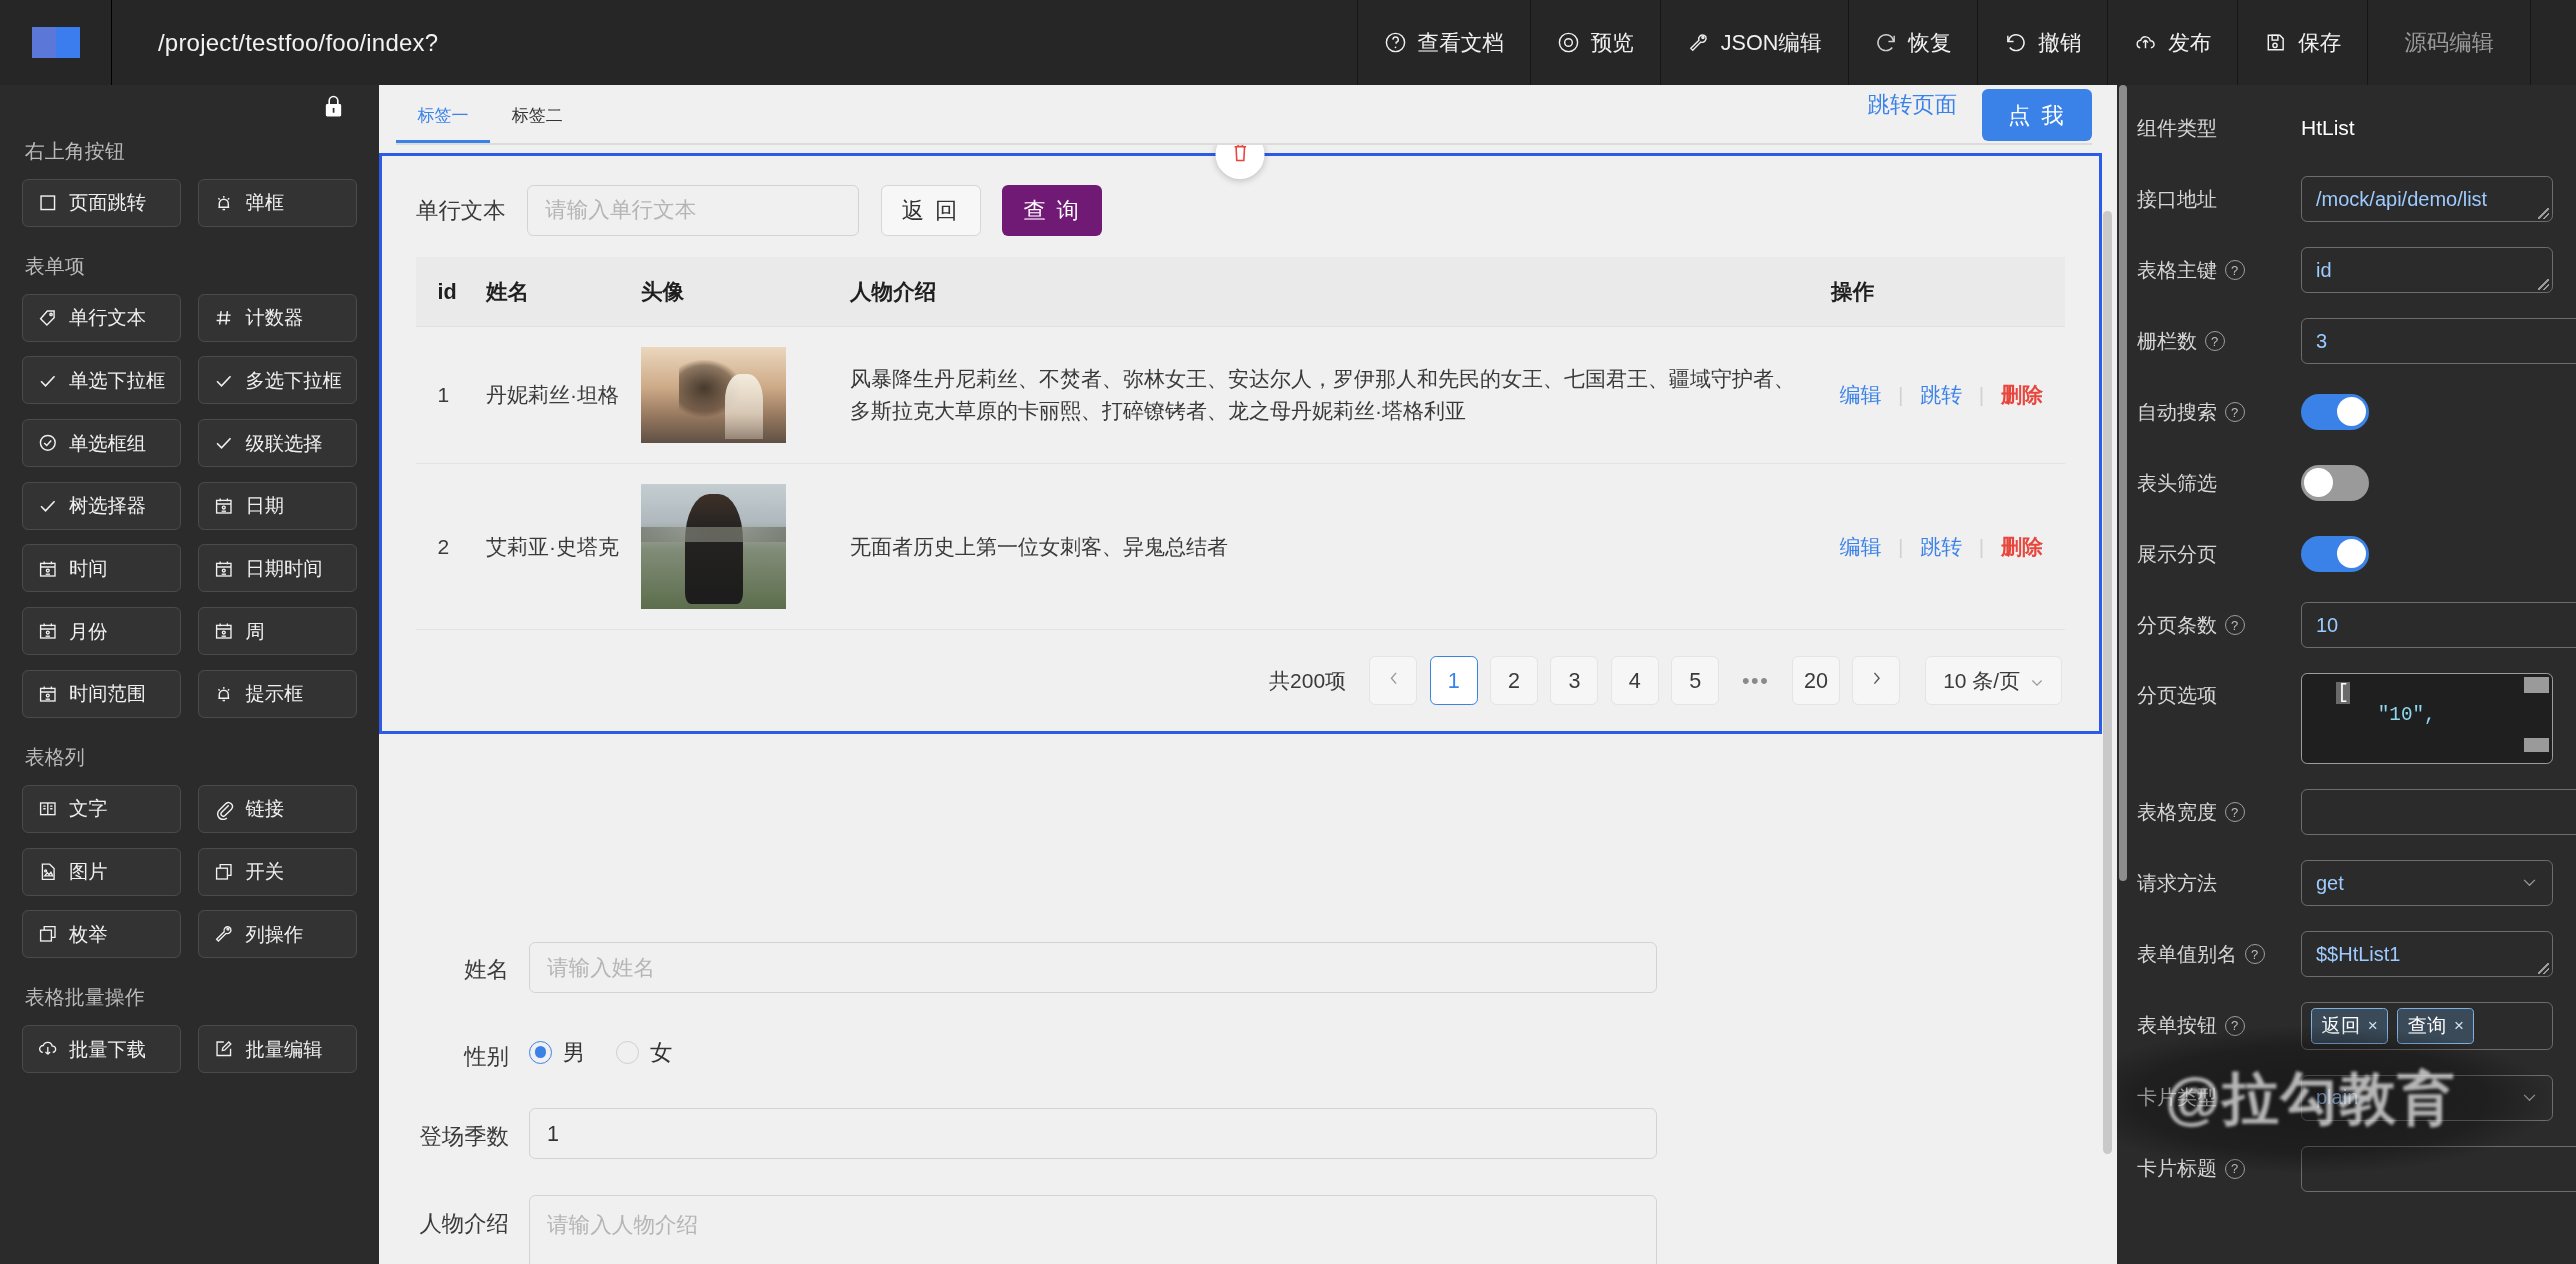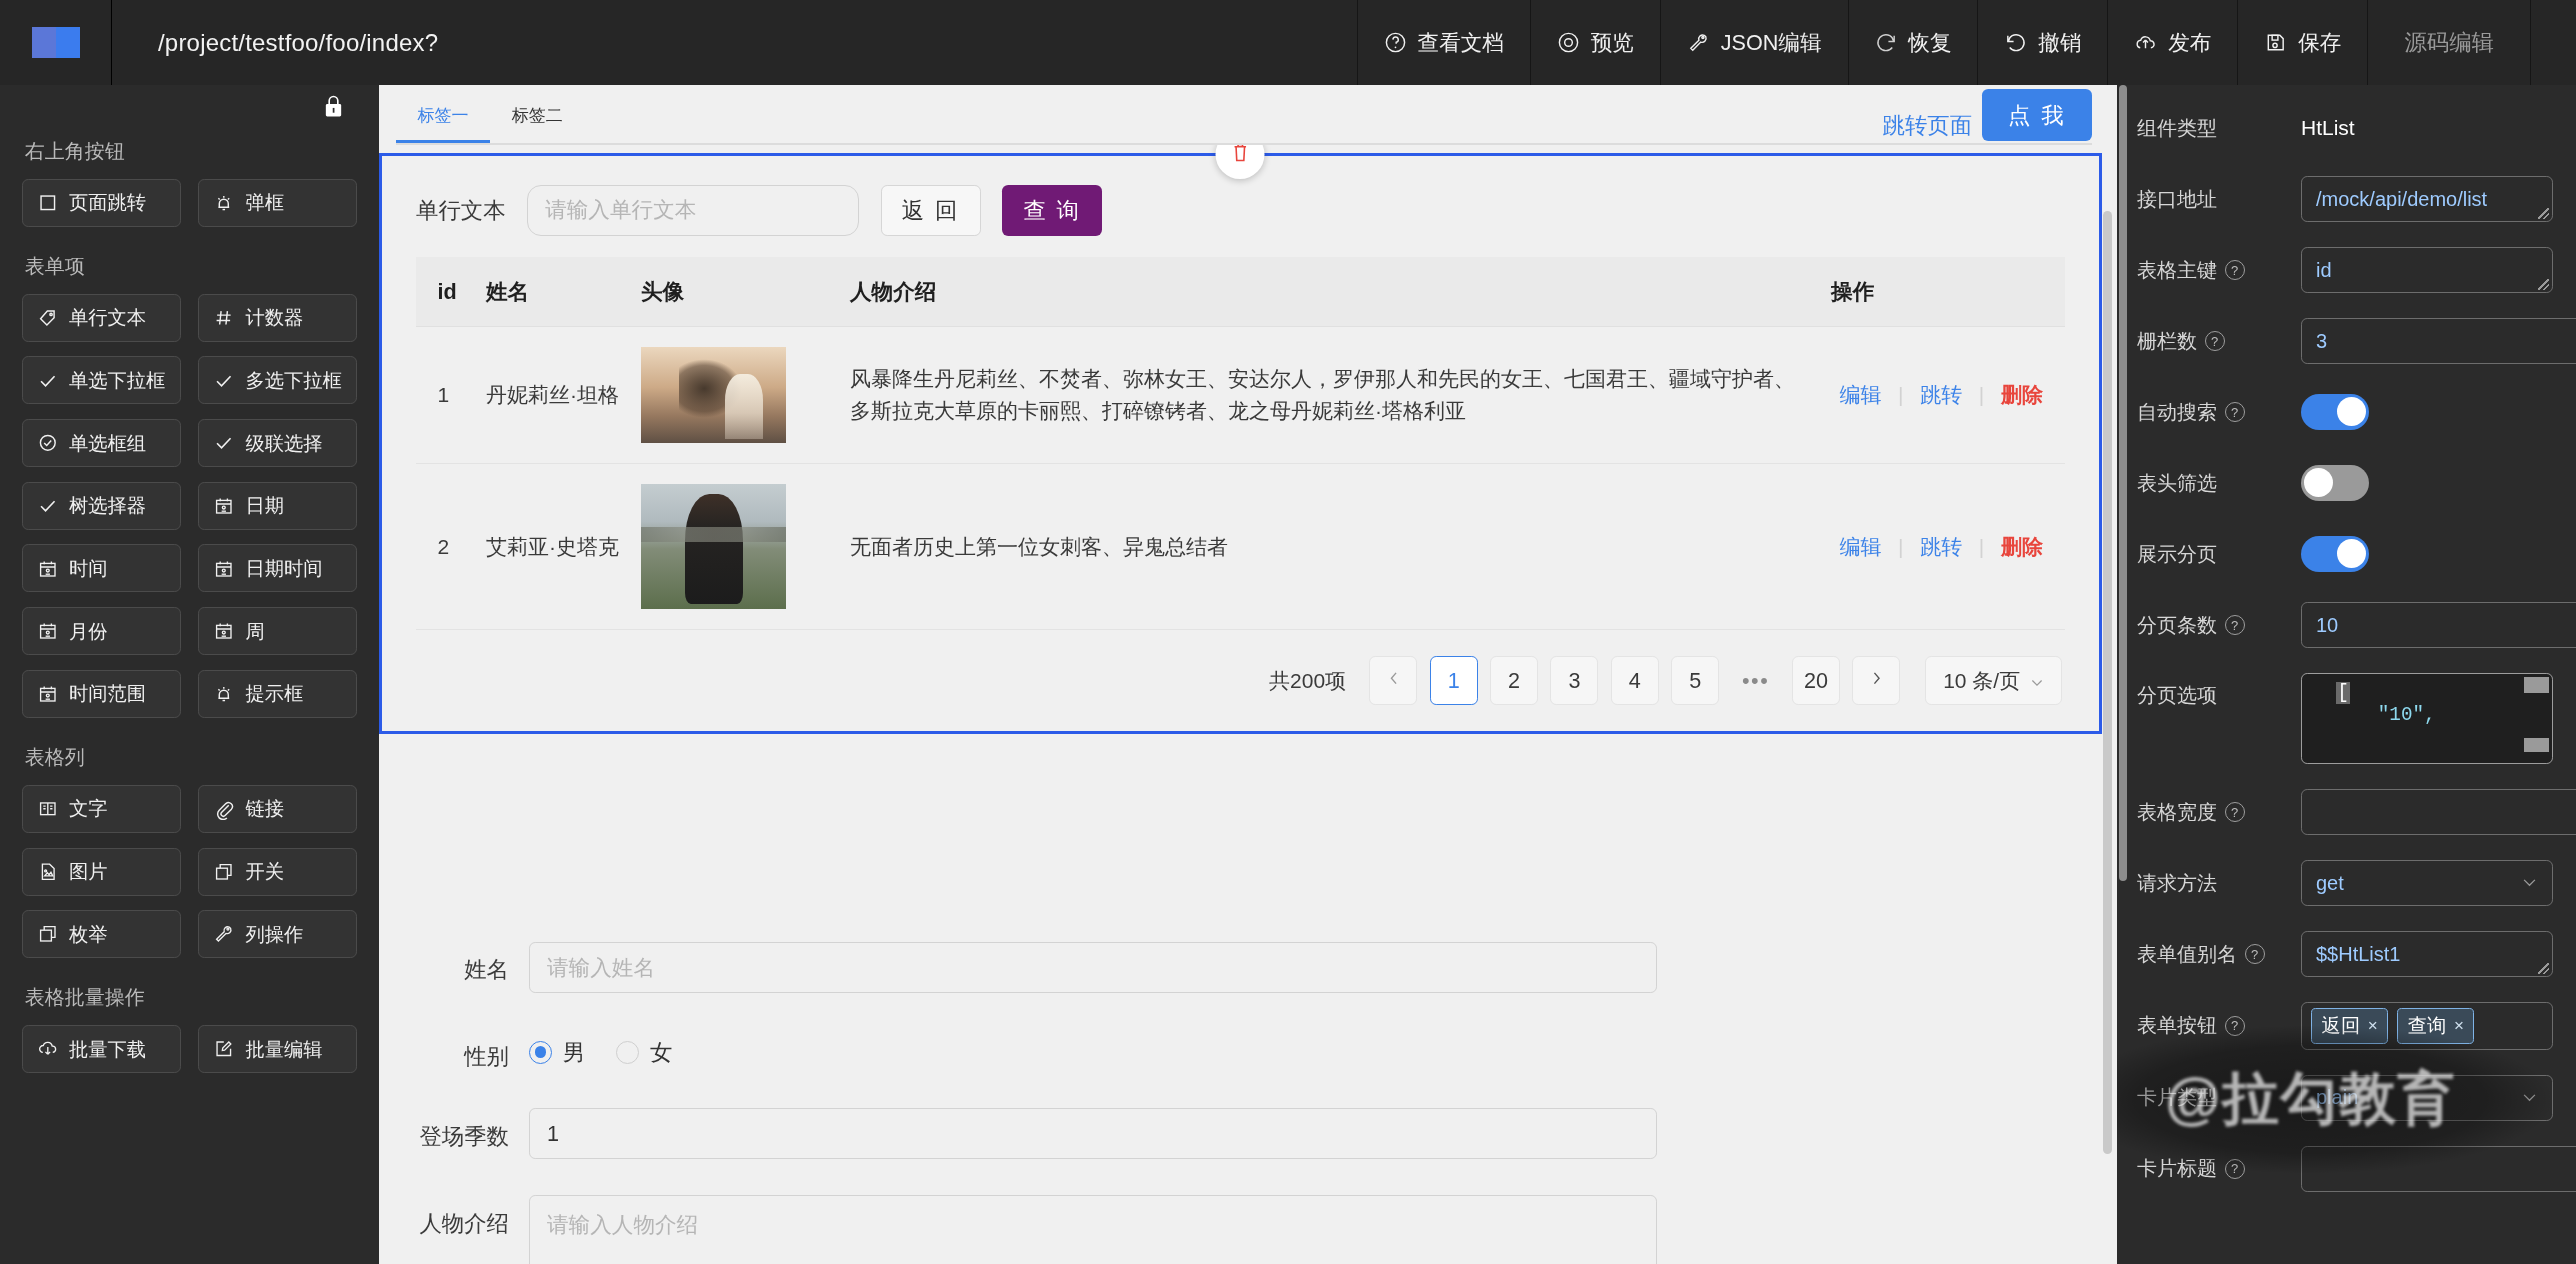--- a/index.html
+++ b/index.html
@@ -74,21 +74,21 @@
     height: 60px; flex: 0 0 60px; display: flex; align-items: center;
     padding: 0 25px 0 17px; background: #f0f0f0; position: relative;
   }
   .tab { font-size: 17px; color: #333; padding: 0 21.6px; height: 60px; display: flex; align-items: center; cursor: pointer; position: relative;}
   .tab.active { color: #3b82e8; }
   .tab.active::after {
     content: ''; position: absolute; left: 0; right: 0; bottom: 0;
     height: 4.6px; background: #3b82e8;
   }
   .tabs-underline { position: absolute; left: 17px; right: 25px; bottom: 0; height: 2.3px; background: #dcdcdc; }
-  .tabs-right { margin-left: auto; display: flex; align-items: flex-end; gap: 10px; }
+  .tabs-right { margin-left: auto; display: flex; align-items: flex-start; gap: 25px; }
   .link-btn { font-size: 22.4px; color: #3b82e8; cursor: pointer; }
   .primary-btn {
     background: #3b82e8; color: #fff; border: none; border-radius: 6.2px;
     font-size: 22.4px; padding: 10.8px 26px; cursor: pointer;
     font-family: inherit; letter-spacing: 2.3px;
   }
 
   .scrollarea { flex: 1 1 auto; position: relative; overflow: hidden; }
 
   .selected-card {
@@ -609,21 +609,21 @@
             <span>
               <svg width="21.6" height="23" viewBox="0 0 24 26" fill="none" stroke="#e8453c" stroke-width="1.8">
                 <path d="M5.5 6.5h13M9.5 6.5V4h5v2.5"></path>
                 <path d="M7.2 6.5 8 22h8l.8-15.5"></path>
               </svg>
             </span>
           </div>
 
           <div class="search-row">
             <span class="field-label">单行文本</span>
-            <input class="txt-input" style="width: 332px; border-radius: 14px;" placeholder="请输入单行文本">
+            <input class="txt-input" style="width: 332px;" placeholder="请输入单行文本">
             <button class="ghost-btn">返 回</button>
             <button class="solid-btn">查 询</button>
           </div>
 
           <table class="tbl">
             <thead>
               <tr>
                 <th class="col-id">id</th>
                 <th class="col-name">姓名</th>
                 <th class="col-avatar">头像</th>

